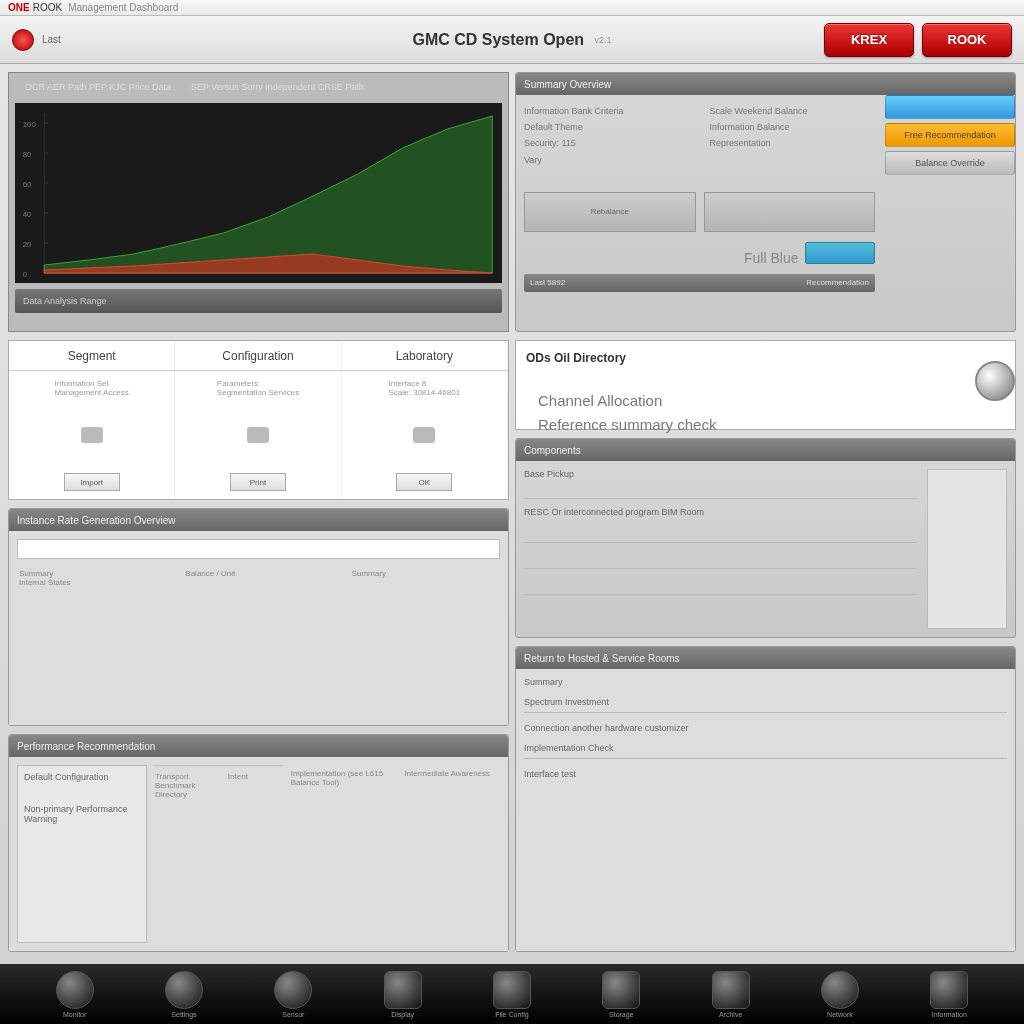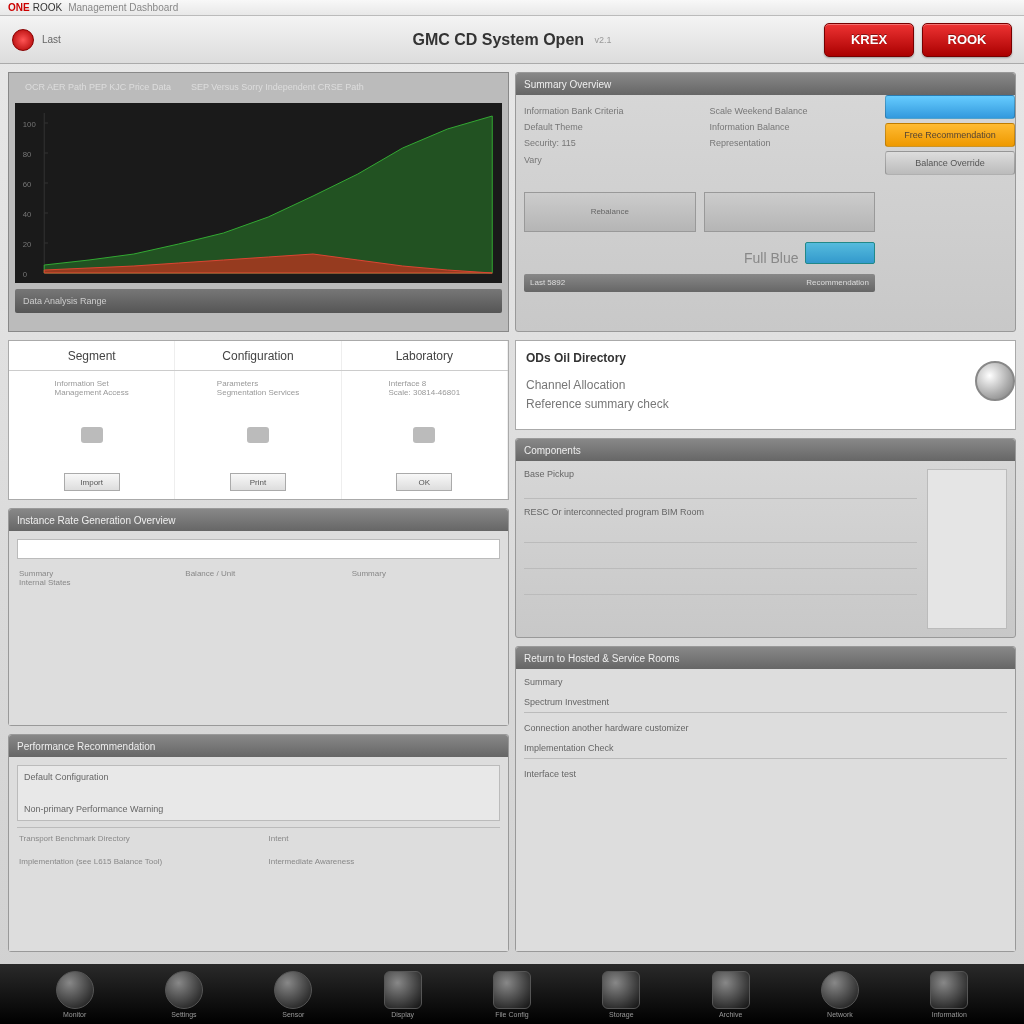--- a/index.html
+++ b/index.html
@@ -58,22 +58,22 @@
 .summary-grid { display: flex; gap: 20px; }
 .summary-col { flex: 1; font-size: 9px; color: #777; line-height: 1.8; }
 .summary-actions { position: absolute; right: 0; top: 0; width: 130px; display:flex;flex-direction:column;gap:4px; }
 .action-btn { height: 24px; border-radius: 3px; font-size: 9px; color: #fff; display:flex;align-items:center;justify-content:center; border:1px solid rgba(0,0,0,.2); cursor:pointer; }
 .act-blue { background: linear-gradient(#6cf,#39d); }
 .act-orange { background: linear-gradient(#fb3,#e90); color:#543; }
 .act-gray { background: linear-gradient(#ddd,#bbb); color:#555; }
 .small-blue { width: 70px; height: 22px; background: linear-gradient(#5bd,#39c); border:1px solid #288; font-size:8px; color:#fff; border-radius:2px; }
 
 .infocard { background: #fff; border: 1px solid #aaa; height: 90px; padding: 10px; position: relative; }
-.infocard h4 { font-size: 12px; color: #333; margin-bottom: 11px; }
-.infocard p { font-size: 12px; color: #777; line-height: 1.6; }
+.infocard h4 { font-size: 12px; color: #333; margin-bottom: 24px; }
+.infocard p { font-size: 15px; color: #777; line-height: 1.6; margin-left: 12px; }
 .knob { position: absolute; right: 0; top: 20px; width: 40px; height: 40px; border-radius: 50%; background: radial-gradient(circle at 35% 35%, #fff, #aaa 60%, #777); border: 2px solid #888; }
 
 
 .dock { position: absolute; bottom: 0; left: 0; right: 0; height: 60px; background: linear-gradient(#2a2a2a, #000); display: flex; align-items: center; justify-content: space-around; padding: 0 20px; }
 .dock-item { display: flex; flex-direction: column; align-items: center; gap: 2px; cursor: pointer; }
 .dock-icon { width: 38px; height: 38px; border-radius: 50%; background: radial-gradient(circle at 35% 30%, #888, #333 70%, #111); border: 1px solid #555; }
 .dock-icon.sq { border-radius: 6px; }
 .dock-label { font-size: 7px; color: #999; }
 
 .relpos { position: relative; }
@@ -188,21 +188,21 @@
             </div>
           <div>
               <div>Summary</div>
             </div>
         </div>
       </div>
     </div>
 
     <div class="panel list-panel">
       <div class="panel-header">Performance Recommendation</div>
-      <div class="panel-body" style="display:flex;flex-direction:column;gap:6px">
+      <div class="panel-body" style="display:flex;gap:6px">
         <div style="background:#e8e8e8;border:1px solid #bbb;padding:6px">
           <div>Default Configuration</div>
           <div style="margin-top:22px">Non-primary Performance Warning</div>
         </div>
         <div class="list-row" style="border-top:1px solid #bbb;padding-top:6px">
           <div>Transport Benchmark Directory</div>
           <div>Intent</div>
         </div>
         <div class="list-row">
           <div>Implementation (see L615 Balance Tool)</div>

